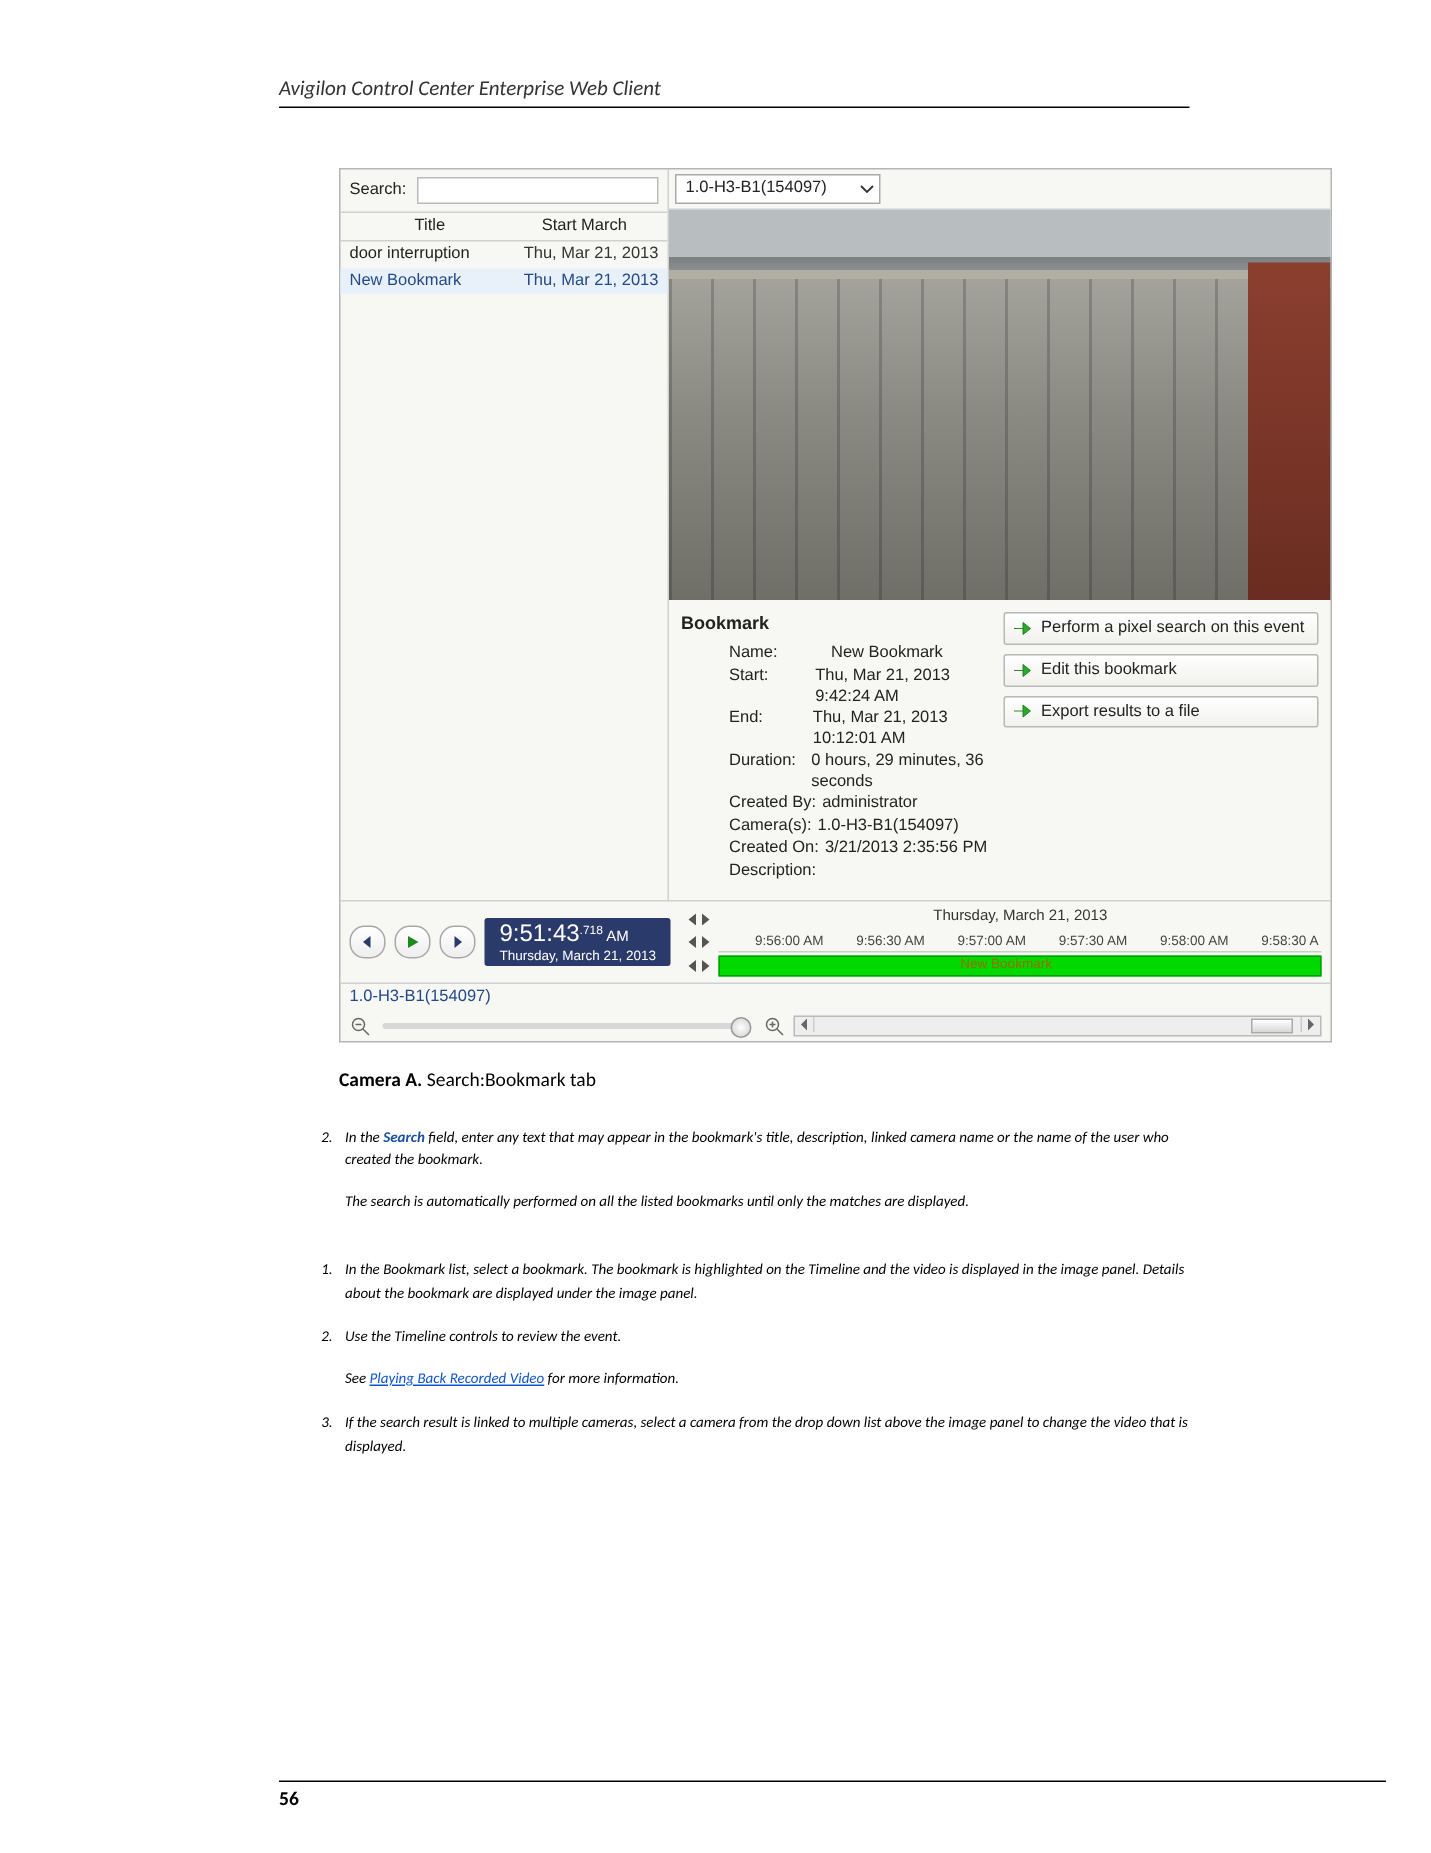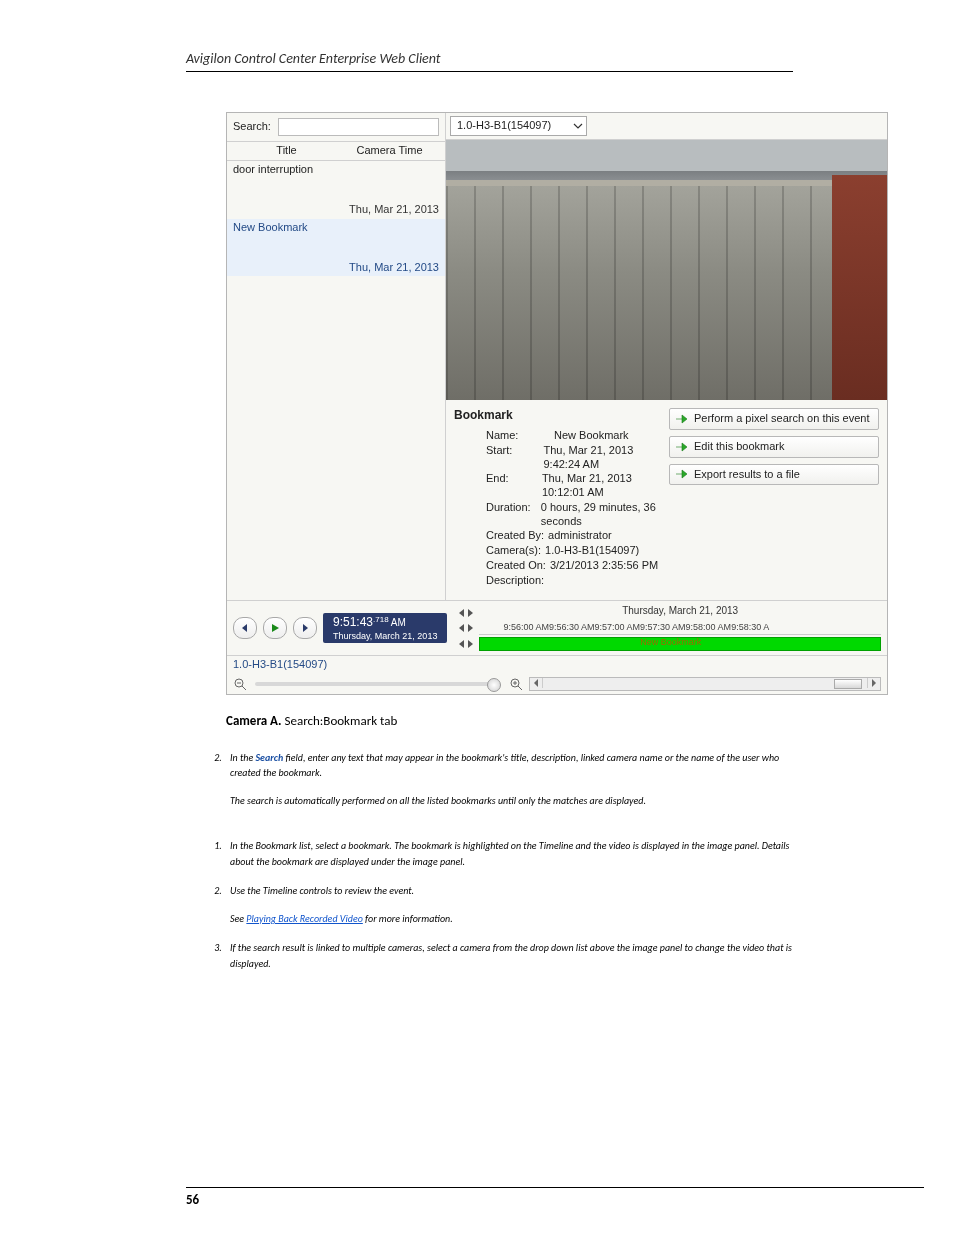--- a/index.html
+++ b/index.html
@@ -66,21 +66,21 @@
     display: flex;
     padding: 2px 6px;
   }
   .table-head {
     border-bottom: 1px solid #d0d0d0;
     font-weight: 400;
   }
   .col-title { width: 52%; text-align: center; }
   .col-start { width: 48%; text-align: center; }
   .table-row .col-title { text-align: left; }
-  .table-row .col-start { text-align: right; color: #333; margin-top: 40px; }
+  .table-row .col-start { text-align: right; color: #333; }
   .table-row.selected { background: #e8f0fa; color: #234a86; }
   .table-row.selected .col-start { color: #234a86; }
   .right-col { flex: 1; display: flex; flex-direction: column; }
   .cam-select-row {
     padding: 3px 4px;
     border-bottom: 1px solid #d0d0d0;
   }
   .cam-select {
     display: inline-flex;
     align-items: center;
@@ -147,31 +147,31 @@
     display: flex; align-items: center; justify-content: center;
   }
   .time-badge {
     background: #2a3a6a;
     color: #fff;
     padding: 2px 10px;
     border-radius: 2px;
     font-size: 10px;
     line-height: 1.15;
   }
-  .time-badge .t-main { font-size: 12px; }
+  .time-badge .t-main { font-size: 16px; }
   .time-badge sup { font-size: 8px; vertical-align: super; }
   .timeline-area {
     flex: 1;
     margin-left: 4px;
     font-size: 10px;
   }
   .tl-daylabel { text-align: center; color: #333; margin-bottom: 2px; }
   .tl-ticks {
     display: flex;
-    justify-content: flex-start;
+    justify-content: space-between;
     color: #444;
     border-bottom: 1px solid #ccc;
     padding: 0 2px 1px 24px;
   }
   .tl-ticks span { font-size: 9px; }
   .tl-track-row { display: flex; align-items: center; gap: 4px; }
   .tl-skip { width: 18px; display: flex; gap: 2px; }
   .tl-skip svg { width: 8px; height: 8px; }
   .tl-track {
     flex: 1; height: 12px;
@@ -279,21 +279,21 @@
   <div class="app-window">
     <div class="app-top">
 
       <div class="left-col">
         <div class="search-row">
           <span>Search:</span>
           <input type="text" value="" style="">
         </div>
         <div class="table-head">
           <span class="col-title">Title</span>
-          <span class="col-start">Camera Time</span>
+          <span class="col-start">Start March</span>
         </div>
         <div class="table-row">
           <span class="col-title">door interruption</span>
           <span class="col-start">Thu, Mar 21, 2013</span>
         </div>
         <div class="table-row selected">
           <span class="col-title">New Bookmark</span>
           <span class="col-start">Thu, Mar 21, 2013</span>
         </div>
         <div style="flex:1"></div>

